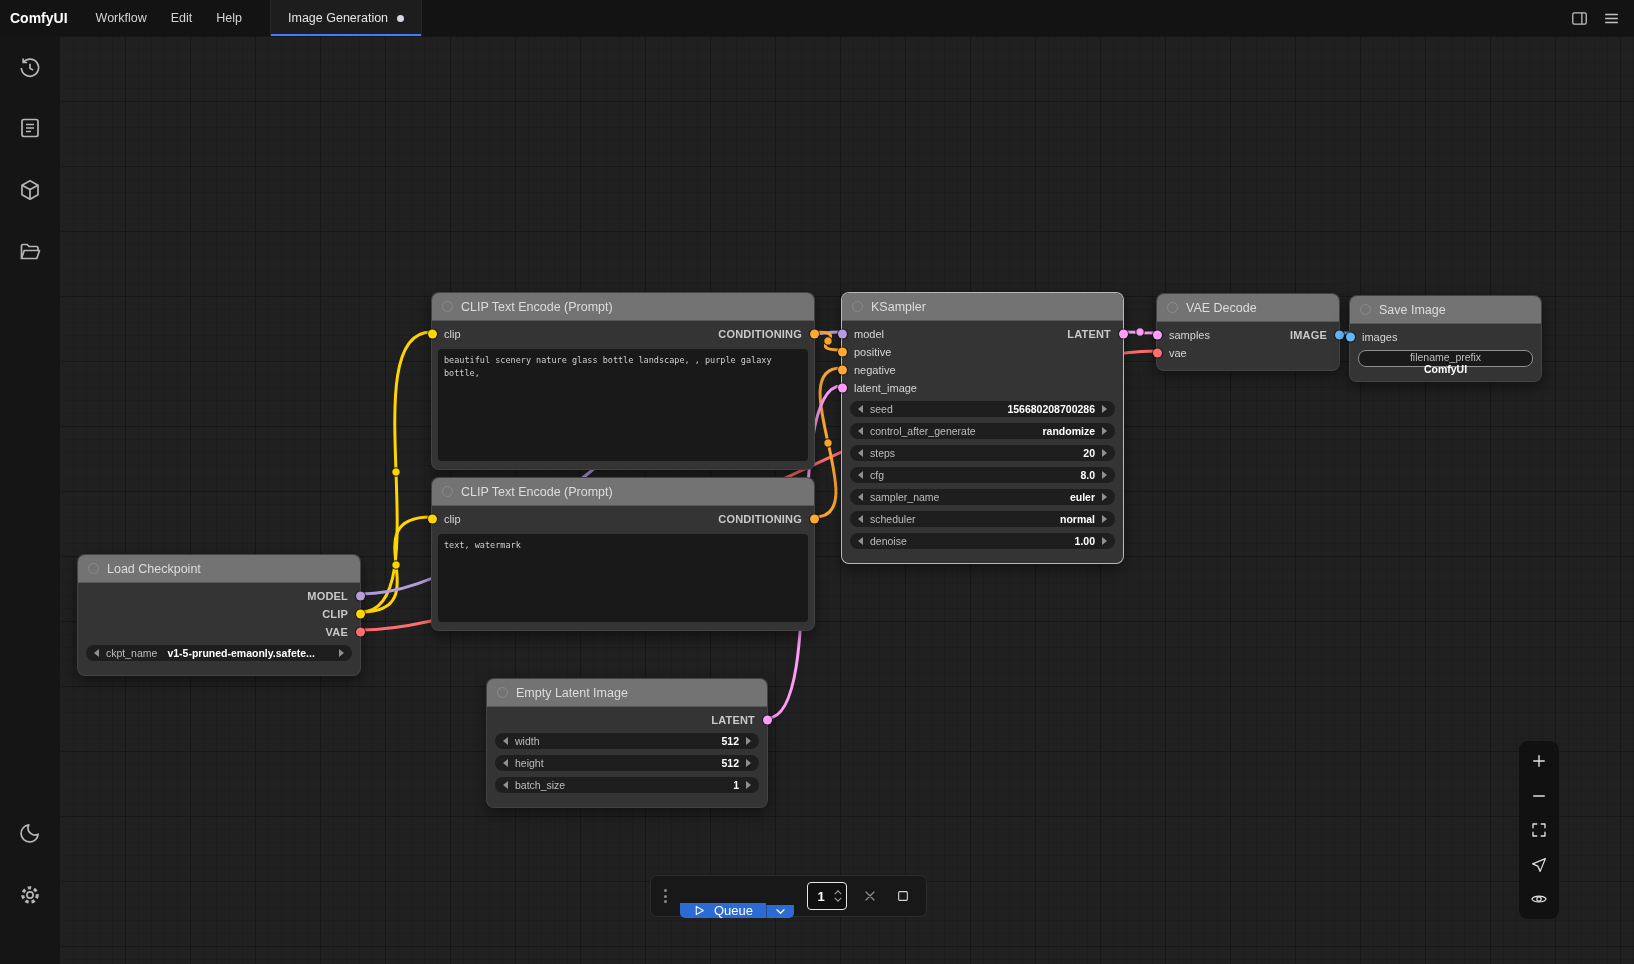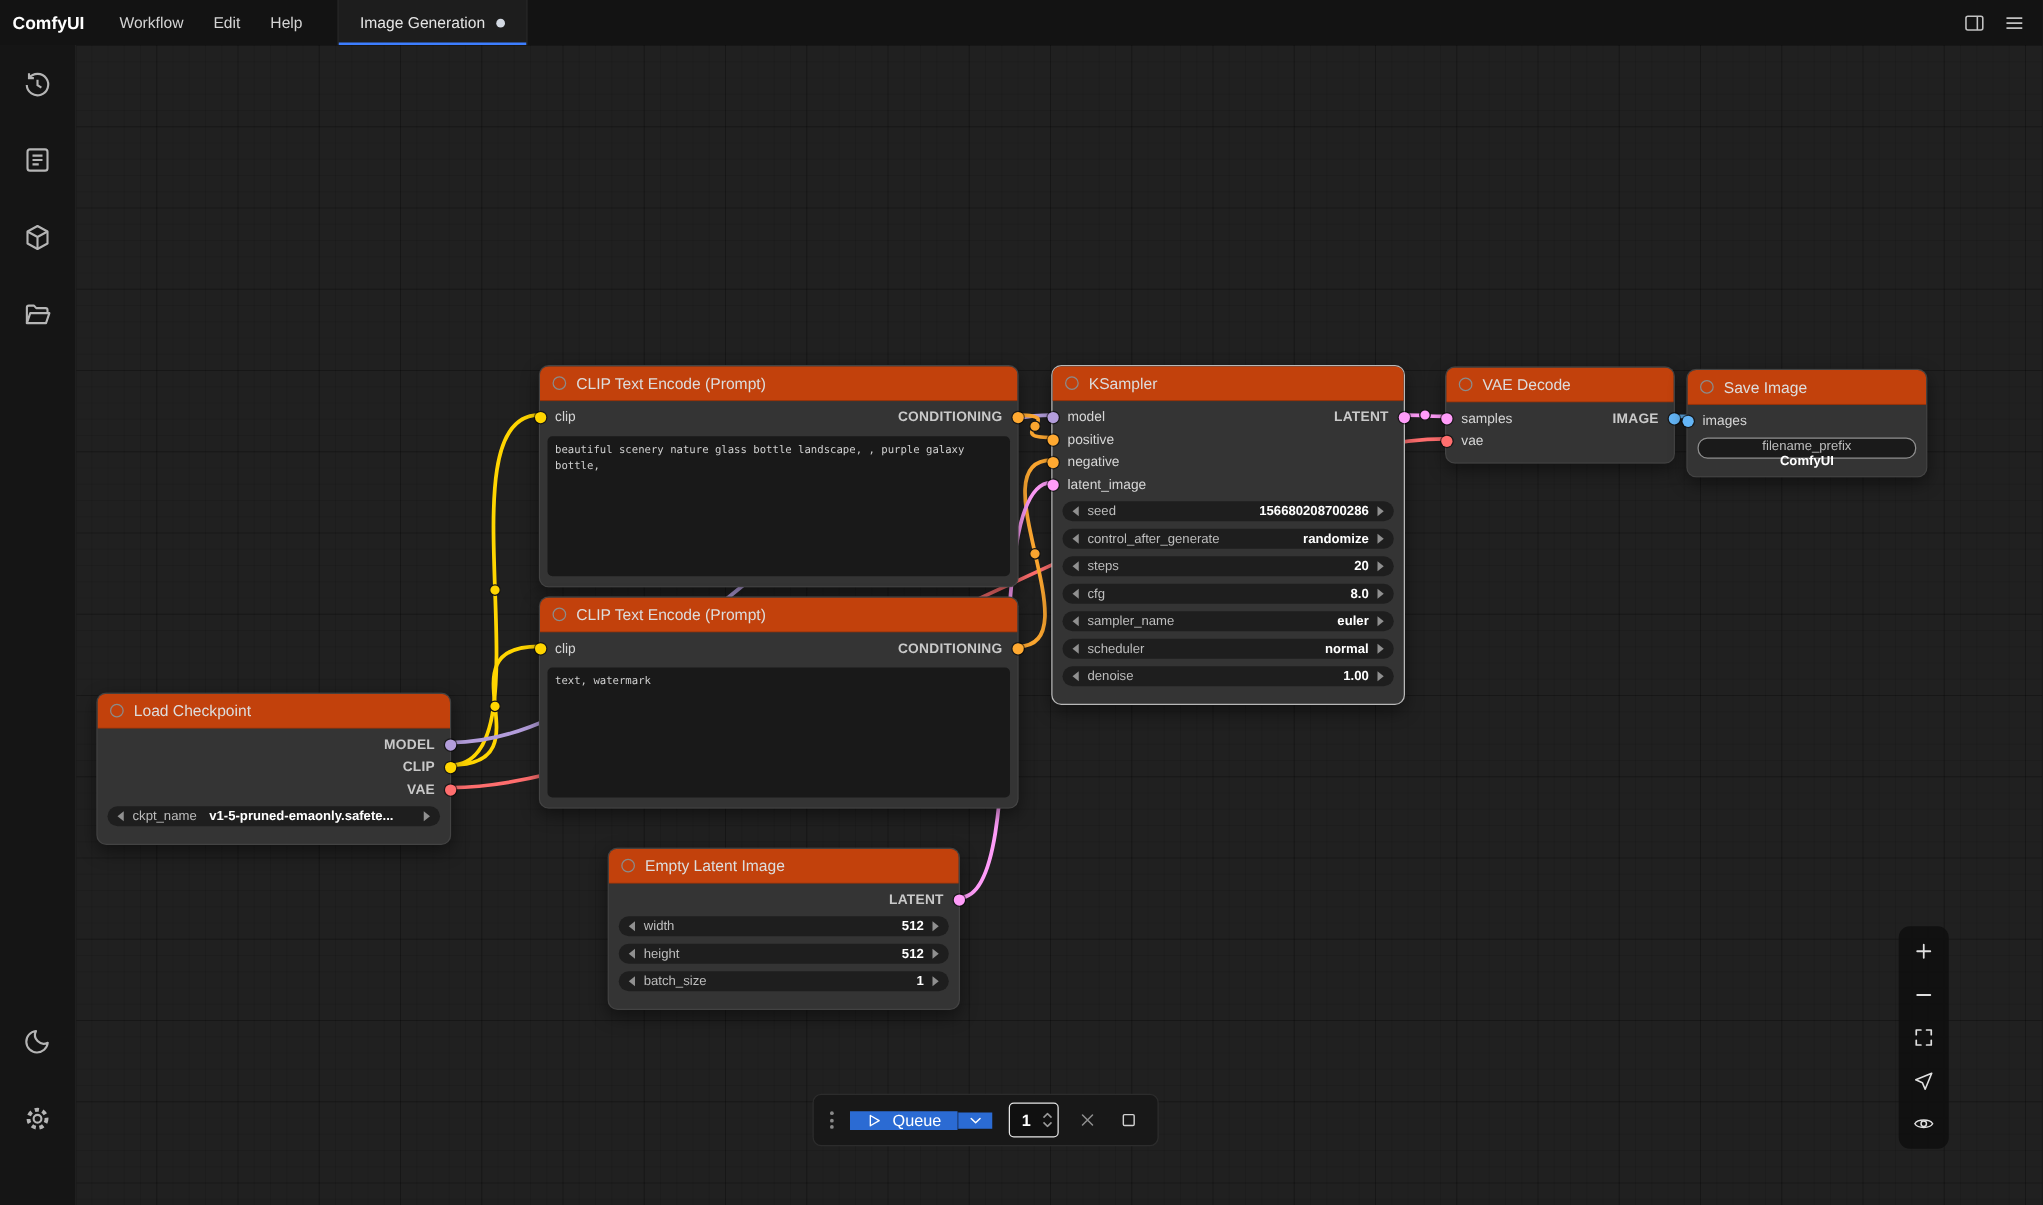--- a/index.html
+++ b/index.html
@@ -30,21 +30,21 @@
       linear-gradient(90deg,rgba(0,0,0,.22) 1px,transparent 1px),
       linear-gradient(rgba(0,0,0,.09) 1px,transparent 1px),
       linear-gradient(90deg,rgba(0,0,0,.09) 1px,transparent 1px);
     background-size:65px 65px,65px 65px,13px 13px,13px 13px;}
   #wires{position:absolute;left:0;top:0;z-index:1;pointer-events:none;}
   #wires path{fill:none;stroke-width:3;stroke-linecap:round;}
 
   
   .node{position:absolute;box-sizing:border-box;background:#343434;border:1px solid rgba(255,255,255,.08);border-radius:8px;box-shadow:0 5px 14px rgba(0,0,0,.45);padding-bottom:8px;z-index:2;}
   .node.selected{border-color:rgba(255,255,255,.65);}
-  .node-header{display:flex;align-items:center;gap:8px;height:27px;padding:0 10px;background:#c2410c;border-radius:7px 7px 0 0;border-bottom:1px solid rgba(0,0,0,.22);text-align:center;}
+  .node-header{display:flex;align-items:center;gap:8px;height:27px;padding:0 10px;background:#737373;border-radius:7px 7px 0 0;border-bottom:1px solid rgba(0,0,0,.22);text-align:center;}
   .collapse-dot{width:9px;height:9px;border-radius:50%;border:1.5px solid #8b8b8b;flex:none;}
   .node-title{font-size:12.5px;color:#dddddd;white-space:nowrap;}
   .node-body{padding-top:4px;}
   .slot-row{position:relative;display:flex;align-items:center;height:18px;padding:0 12px;font-size:11px;color:#d6d6d6;}
   .slot-label{white-space:nowrap;}
   .out-label{font-weight:700;color:#c9c9c9;letter-spacing:.2px;margin-left:auto;white-space:nowrap;}
   .dot{position:absolute;width:9px;height:9px;border-radius:50%;top:50%;transform:translateY(-50%);box-shadow:0 0 0 1px rgba(0,0,0,.55);}
   .dot.in{left:-4.5px;}
   .dot.out{right:-4.5px;}
   .prompt{margin:6px 6px 0;background:#191919;border-radius:4px;padding:5px 6px;box-sizing:border-box;font-family:"DejaVu Sans Mono",monospace;font-size:8.5px;line-height:1.55;color:#cfcfcf;white-space:pre-wrap;overflow:hidden;}
@@ -55,21 +55,21 @@
   .widget.left-val .wval{margin-left:10px;}
   .warr{width:0;height:0;flex:none;}
   .warr.l{border-top:4px solid transparent;border-bottom:4px solid transparent;border-right:5.5px solid #909090;margin-right:7px;}
   .warr.r{border-top:4px solid transparent;border-bottom:4px solid transparent;border-left:5.5px solid #909090;margin-left:7px;}
   .widget.textw{border:1px solid #8f8f8f;background:#1a1a1a;height:15px;flex-direction:column;}
 
   
   #queuebar{position:absolute;left:650px;top:875px;height:42px;box-sizing:border-box;display:flex;align-items:center;gap:13px;padding:0 13px;background:#181818;border:1px solid #2c2c2c;border-radius:7px;z-index:50;}
   .drag-dots{display:flex;flex-direction:column;gap:2.5px;}
   .drag-dots i{display:block;width:3px;height:3px;border-radius:50%;background:#8a8a8a;}
-  .queue-btn{display:flex;align-items:center;height:44px;border-radius:5px;overflow:hidden;}
+  .queue-btn{display:flex;align-items:flex-end;height:44px;border-radius:5px;overflow:hidden;}
   .queue-main{display:flex;align-items:center;gap:8px;padding:0 13px;color:#fff;font-size:13px;}
   .queue-main svg{width:13px;height:13px;}
   .queue-caret{display:flex;align-items:center;justify-content:center;width:27px;border-left:1px solid rgba(0,0,0,.28);color:#fff;}
   .queue-caret svg{width:13px;height:13px;}
   .count-box{display:flex;align-items:center;width:40px;height:28px;box-sizing:border-box;border:1.5px solid #e6e6e6;border-radius:4px;color:#fff;font-size:13px;font-weight:700;background:#101010;}
   .count-val{flex:1;text-align:center;}
   .count-steppers{display:flex;flex-direction:column;justify-content:center;gap:2px;padding-right:4px;color:#9a9a9a;}
   .count-steppers svg{width:8px;height:5px;}
   .qb-icon{width:20px;height:20px;display:flex;align-items:center;justify-content:center;color:#8f8f8f;}
   .qb-icon svg{width:16px;height:16px;}
@@ -219,21 +219,21 @@
       <span class="collapse-dot"></span>
       <span class="node-title">CLIP Text Encode (Prompt)</span>
     </div>
     <div class="node-body">
       <div class="slot-row">
         <span class="dot in" style="background: rgb(255, 213, 0);"></span>
         <span class="slot-label">clip</span>
         <span class="out-label">CONDITIONING</span>
         <span class="dot out" style="background: rgb(255, 169, 49);"></span>
       </div>
-      <div class="prompt" style="height:104px;">text, watermark</div>
+      <div class="prompt" style="height:88px;">text, watermark</div>
     </div>
   </div>
 
   <div class="node" style="left:426px;top:642px;width:282px;">
     <div class="node-header">
       <span class="collapse-dot"></span>
       <span class="node-title">Empty Latent Image</span>
     </div>
     <div class="node-body">
       <div class="slot-row">

